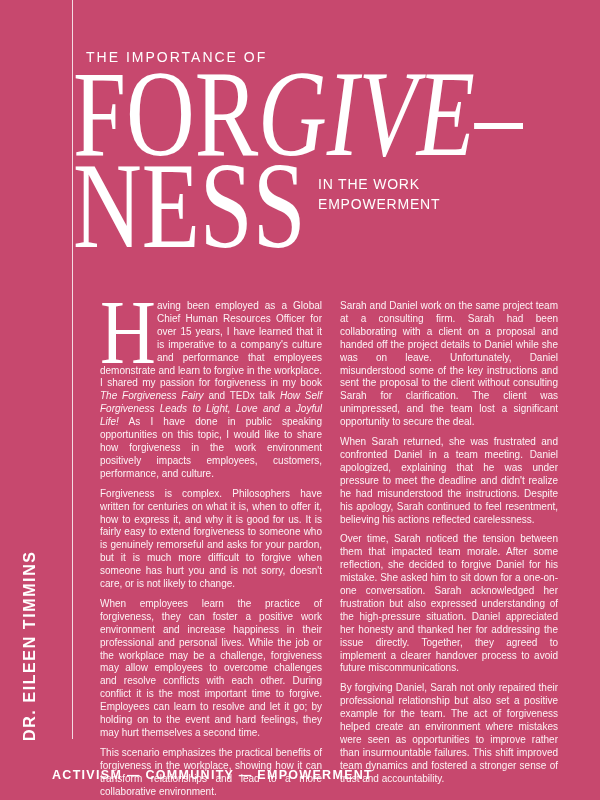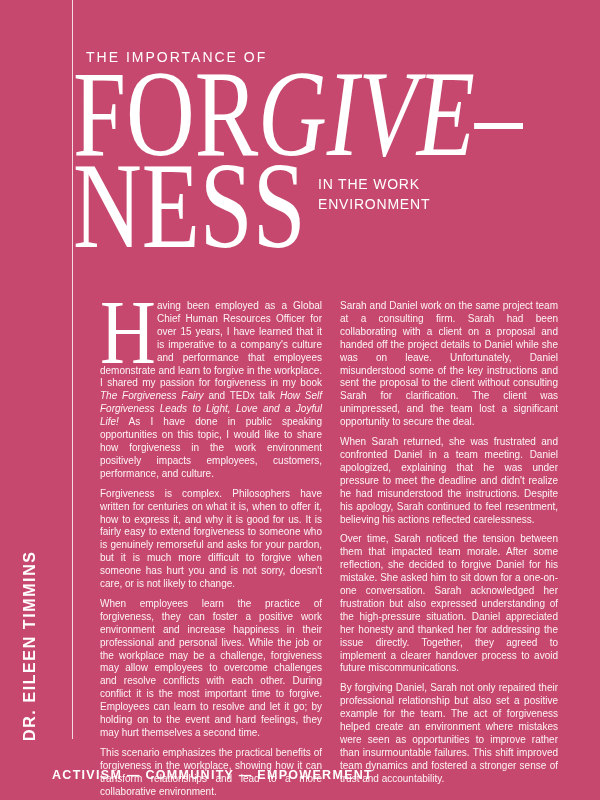--- a/index.html
+++ b/index.html
@@ -72,21 +72,21 @@
   <header>
     <div class="kicker">THE IMPORTANCE OF</div>
 
     <div class="headline">
       <div class="hl-line"><span class="hl-scale"><span>FOR</span><span class="italic">GIVE</span><span>–</span></span></div>
       <div class="hl-line"><span class="hl-scale"><span>NESS</span></span></div>
     </div>
 
     <div class="subtitle">
       <div>IN THE WORK</div>
-      <div>ENVIRONMENT</div>
+      <div>EMPOWERMENT</div>
     </div>
   </header>
 
   <div class="author">DR. EILEEN TIMMINS</div>
 
   <main class="columns">
     <section class="col col-left">
       <p class="para"><span class="dropcap">H</span><span><span>aving been employed as a Global Chief Human Resources Officer for over 15 years, I have learned that it is imperative to a company's culture and performance that employees demonstrate and learn to forgive in the workplace. I shared my passion for forgiveness in my book </span><span class="italic">The Forgiveness Fairy</span><span> and TEDx talk </span><span class="italic">How Self Forgiveness Leads to Light, Love and a Joyful Life!</span><span> As I have done in public speaking opportunities on this topic, I would like to share how forgiveness in the work environment positively impacts employees, customers, performance, and culture.</span></span></p>
       <p class="para">Forgiveness is complex. Philosophers have written for centuries on what it is, when to offer it, how to express it, and why it is good for us. It is fairly easy to extend forgiveness to someone who is genuinely remorseful and asks for your pardon, but it is much more difficult to forgive when someone has hurt you and is not sorry, doesn't care, or is not likely to change.</p>
       <p class="para">When employees learn the practice of forgiveness, they can foster a positive work environment and increase happiness in their professional and personal lives. While the job or the workplace may be a challenge, forgiveness may allow employees to overcome challenges and resolve conflicts with each other. During conflict it is the most important time to forgive. Employees can learn to resolve and let it go; by holding on to the event and hard feelings, they may hurt themselves a second time.</p>

